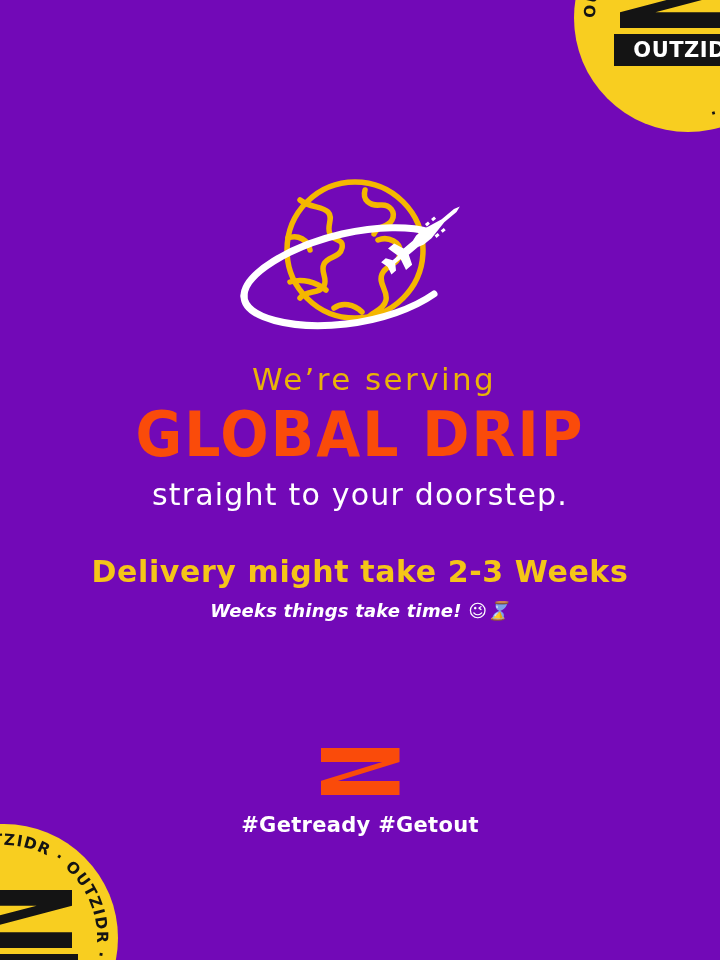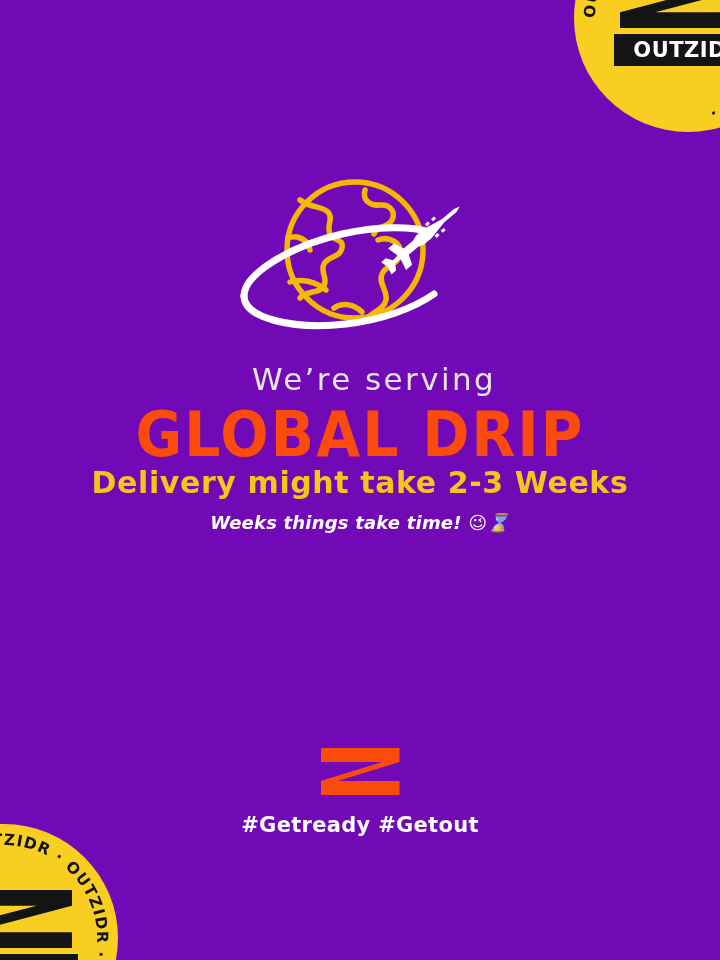--- a/index.html
+++ b/index.html
@@ -84,21 +84,21 @@
 
   
   .copy {
     position: absolute;
     left: 0;
     right: 0;
     top: 362px;
     text-align: center;
   }
   .eyebrow {
-    color: #e5e5e5;
+    color: #eab308;
     font-size: 31px;
     font-weight: 400;
     letter-spacing: 2.4px;
     line-height: 1.1;
     margin-left: 28px;
   }
   .headline {
     margin-top: 8px;
     color: #fa4b0a;
     font-size: 62px;
@@ -110,20 +110,21 @@
   }
   .subline {
     margin-top: 12px;
     color: #ffffff;
     font-size: 30px;
     font-weight: 400;
     letter-spacing: 1.2px;
     line-height: 1.15;
   }
   .delivery {
+    margin-top: 42px;
     color: #f5c518;
     font-size: 30px;
     font-weight: 700;
     letter-spacing: 0.6px;
     line-height: 1.15;
   }
   .tagline {
     margin-top: 11px;
     color: #ffffff;
     font-size: 18px;
@@ -213,20 +214,21 @@
       <rect fill="#ffffff" x="14" y="-9" width="4" height="3"></rect>
       <rect fill="#ffffff" x="22" y="-9" width="4" height="3"></rect>
       <rect fill="#ffffff" x="14" y="6" width="4" height="3"></rect>
       <rect fill="#ffffff" x="22" y="6" width="4" height="3"></rect>
     </g>
   </svg>
 
   <div class="copy">
     <div class="eyebrow">We’re serving</div>
     <div class="headline">GLOBAL DRIP</div>
+    <div class="subline">straight to your doorstep.</div>
     <div class="delivery">Delivery might take 2-3 Weeks</div>
     <div class="tagline">Weeks things take time! 😉⌛</div>
   </div>
 
   <div class="footer">
     <div class="brand-z"></div>
     <div class="hashtags">#Getready #Getout</div>
   </div>
 
 </div>

